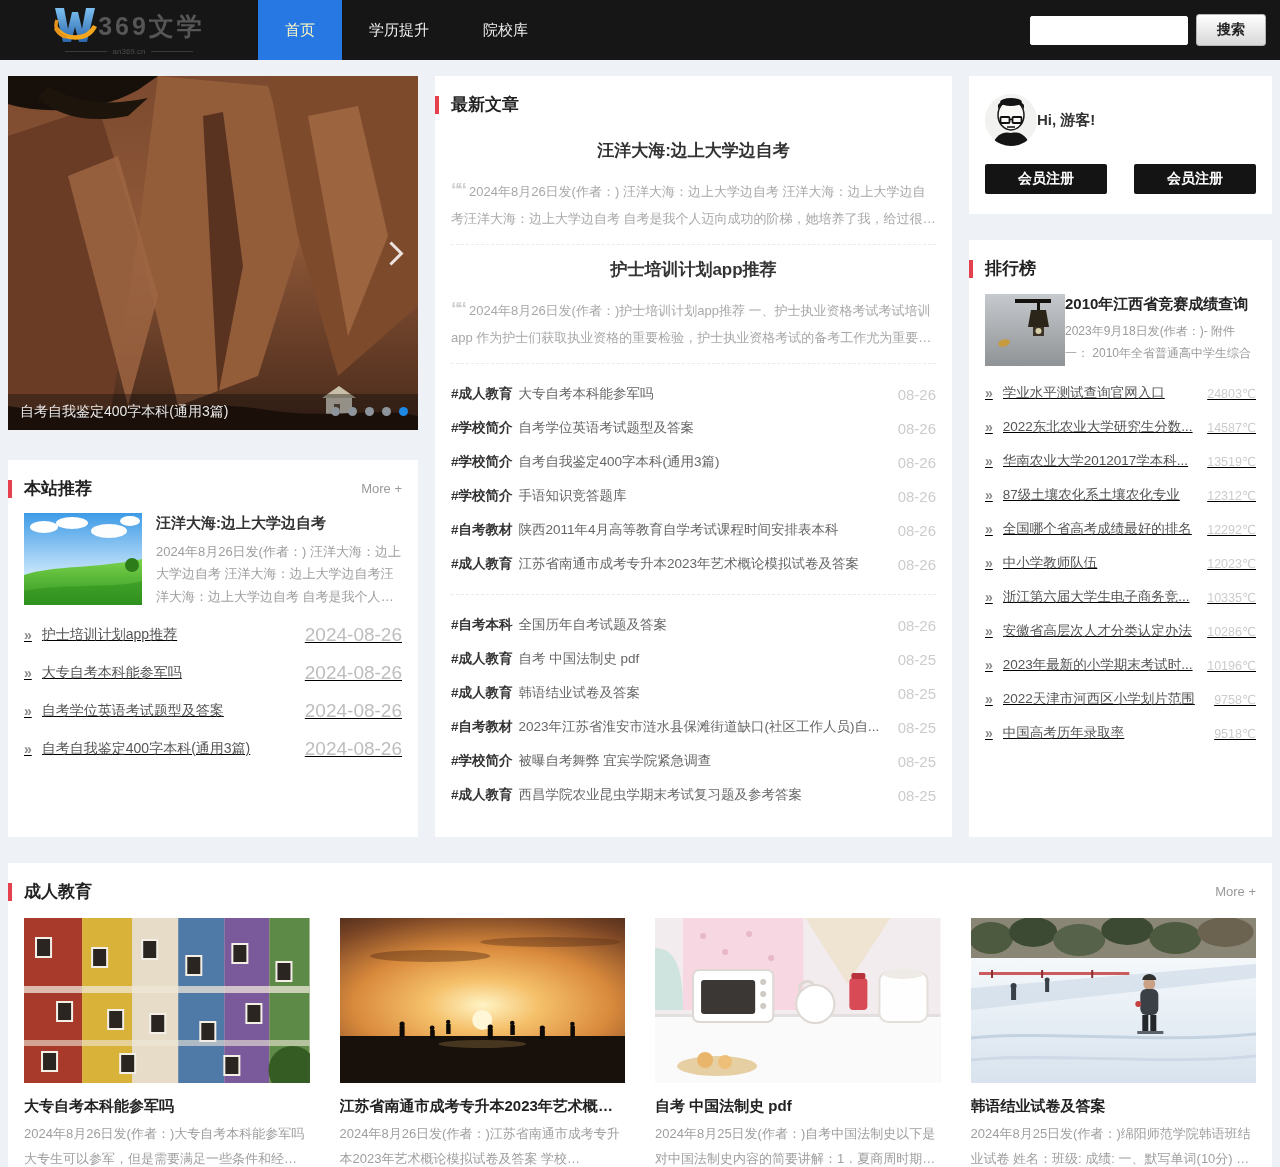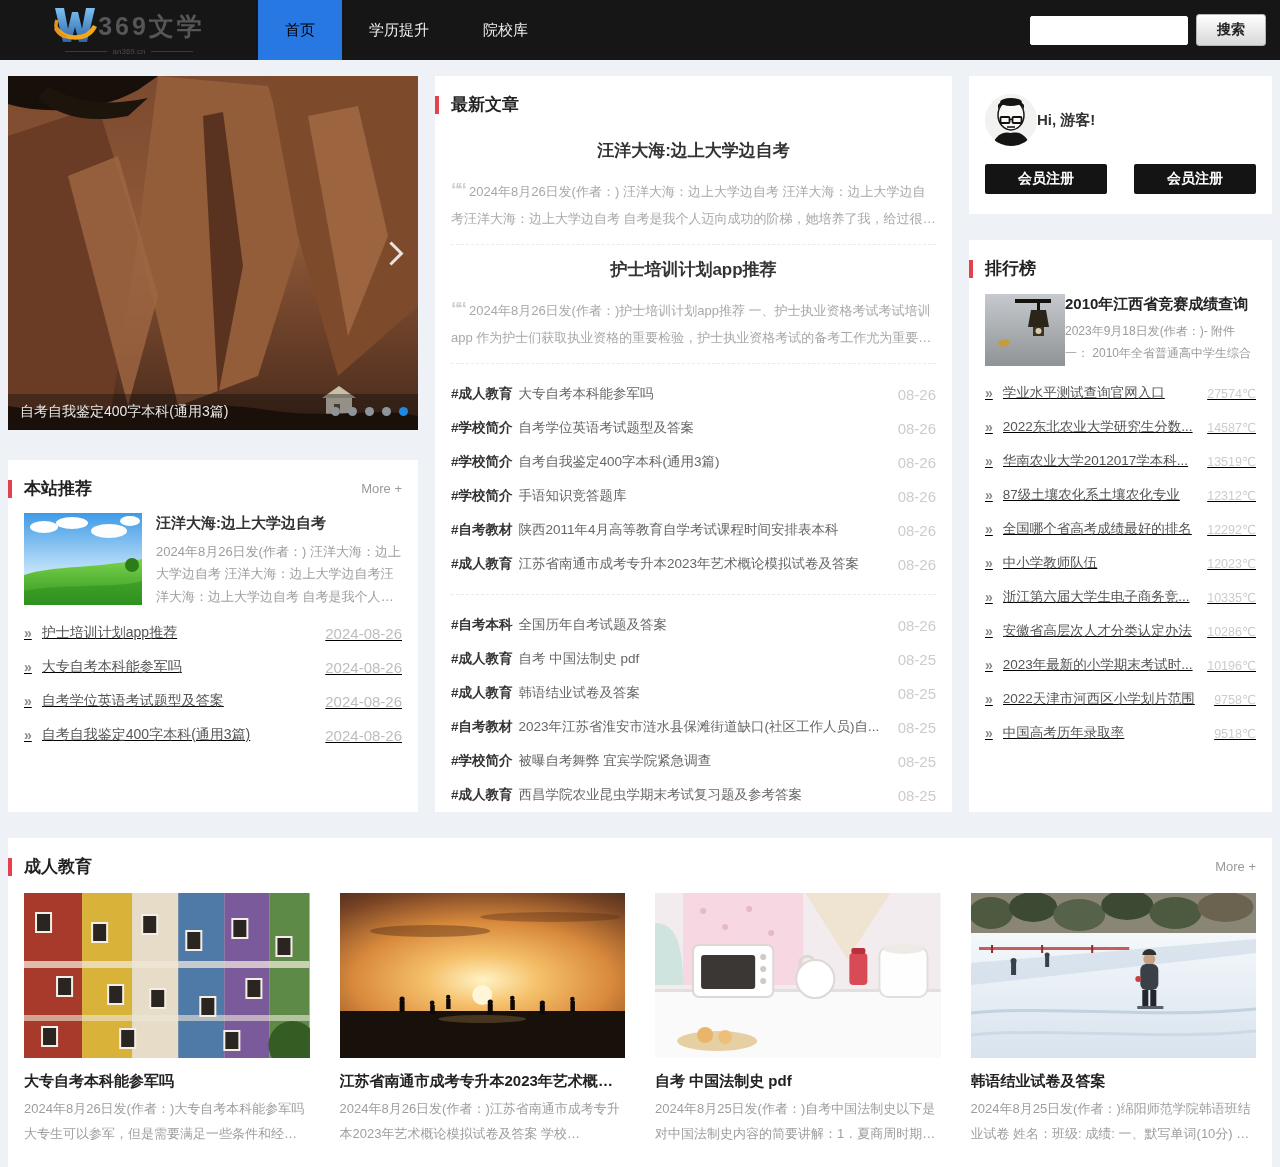--- a/index.html
+++ b/index.html
@@ -9,21 +9,21 @@
   
   .topbar { height:60px; background:#161616; display:flex; align-items:stretch; }
   .logo { width:258px; display:flex; align-items:center; justify-content:center; cursor:pointer; }
   .logo-inner { display:flex; flex-direction:column; align-items:center; }
   .logo-row { display:flex; align-items:center; gap:1px; }
   .logo-text { color:#565656; font-weight:bold; font-size:25px; letter-spacing:3px; }
   .logo-domain { display:flex; align-items:center; gap:6px; color:#4c4c4c; font-size:8px; margin-top:-1px; }
   .logo-domain::before,.logo-domain::after { content:""; width:42px; height:1px; background:#3a3a3a; }
   .mainnav { display:flex; }
   .nav-item { padding:0 27px; display:flex; align-items:center; color:#ececec; font-size:15px; cursor:pointer; }
-  .nav-item.active { background:#2878e4; color:#000000; }
+  .nav-item.active { background:#2878e4; color:#fef9c3; }
   .searchbox { margin-left:auto; display:flex; align-items:center; gap:8px; padding-right:14px; }
   .searchbox input { width:158px; height:29px; border:1px solid #fff; background:#fff; border-radius:2px; padding:0 8px; font-size:13px; }
   .searchbox button { width:70px; height:32px; background:linear-gradient(#fefefe,#d8d8d8); border:1px solid #b5b5b5; border-radius:3px; font-size:14px; font-weight:bold; color:#222; cursor:pointer; font-family:inherit; }
 
   
   .page { display:flex; gap:17px; padding:16px 8px 0; }
   .col-left { width:410px; flex:none; display:flex; flex-direction:column; }
   .col-mid  { width:517px; flex:none; }
   .col-right{ flex:1; display:flex; flex-direction:column; min-width:0; }
   .panel { background:#fff; }
@@ -48,24 +48,24 @@
   .rec-feat { display:flex; padding:2px 16px 8px; }
   .rec-thumb { width:118px; height:92px; flex:none; }
   .rec-thumb svg { width:100%; height:100%; display:block; }
   .rec-info { margin-left:14px; min-width:0; }
   .rec-info h4 { font-size:15px; color:#333; margin:1px 0 8px; white-space:nowrap; overflow:hidden; }
   .rec-desc { color:#9d9d9d; font-size:13px; line-height:1.72; display:-webkit-box; -webkit-line-clamp:3; -webkit-box-orient:vertical; overflow:hidden; }
   .rec-row,.rank-row { display:flex; align-items:center; padding:8px 16px; cursor:pointer;text-decoration:underline; }
   .arrow-ic { color:#8b8b8b; font-weight:bold; margin-right:10px; font-size:14px; }
   .arrow-ic::before { content:"»"; }
   .rec-title { flex:1; color:#555; font-size:14px; white-space:nowrap; overflow:hidden; text-overflow:ellipsis; }
-  .rec-date { color:#bdbdbd; font-size:15px; margin-left:10px; }
-
-  
-  .latest { padding-bottom:0; }
+  .rec-date { color:#bdbdbd; font-size:19px; margin-left:10px; }
+
+  
+  .latest { padding-bottom:25px; }
   .featured { padding:0 16px; cursor:pointer; }
   .featured h3 { text-align:center; font-size:17px; color:#333; margin:12px 0 10px; }
   .excerpt { color:#a8a8a8; font-size:13px; line-height:1.85; display:-webkit-box; -webkit-line-clamp:2; -webkit-box-orient:vertical; overflow:hidden; }
   .quote-ic { color:#cfcfcf; font-size:19px; font-weight:bold; margin-right:5px; }
   .quote-ic::before { content:"\201C\201C"; letter-spacing:-3px; }
   .dashed { border-bottom:1px dashed #eaeaea; margin:13px 16px; }
   .art-row { display:flex; align-items:center; padding:8px 16px; font-size:13.5px; cursor:pointer; }
   .art-tag { font-weight:bold; color:#333; margin-right:6px; white-space:nowrap; }
   .art-title { color:#666; flex:1; white-space:nowrap; overflow:hidden; text-overflow:ellipsis; }
   .art-date { color:#ccc; margin-left:12px; font-size:15px; }
@@ -365,21 +365,21 @@
           </svg>
         </div>
         <div class="rank-info">
           <h4>2010年江西省竞赛成绩查询</h4>
           <div class="rank-meta">2023年9月18日发(作者：)- 附件一： 2010年全省普通高中学生综合</div>
         </div>
       </div>
       <div class="rank-row">
         <span class="arrow-ic"></span>
         <span class="rank-title">学业水平测试查询官网入口</span>
-        <span class="rank-heat">27574℃</span>
+        <span class="rank-heat">24803℃</span>
       </div>
       <div class="rank-row">
         <span class="arrow-ic"></span>
         <span class="rank-title">2022东北农业大学研究生分数...</span>
         <span class="rank-heat">14587℃</span>
       </div>
       <div class="rank-row">
         <span class="arrow-ic"></span>
         <span class="rank-title">华南农业大学2012017学本科...</span>
         <span class="rank-heat">13519℃</span>

